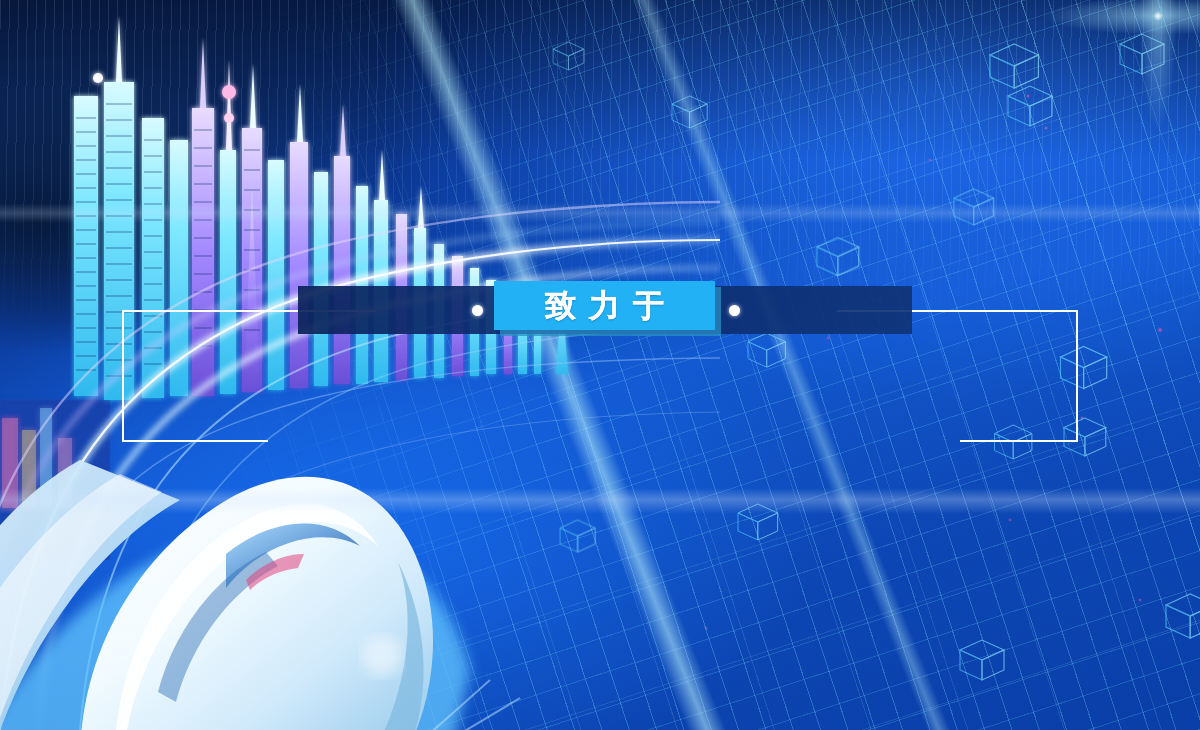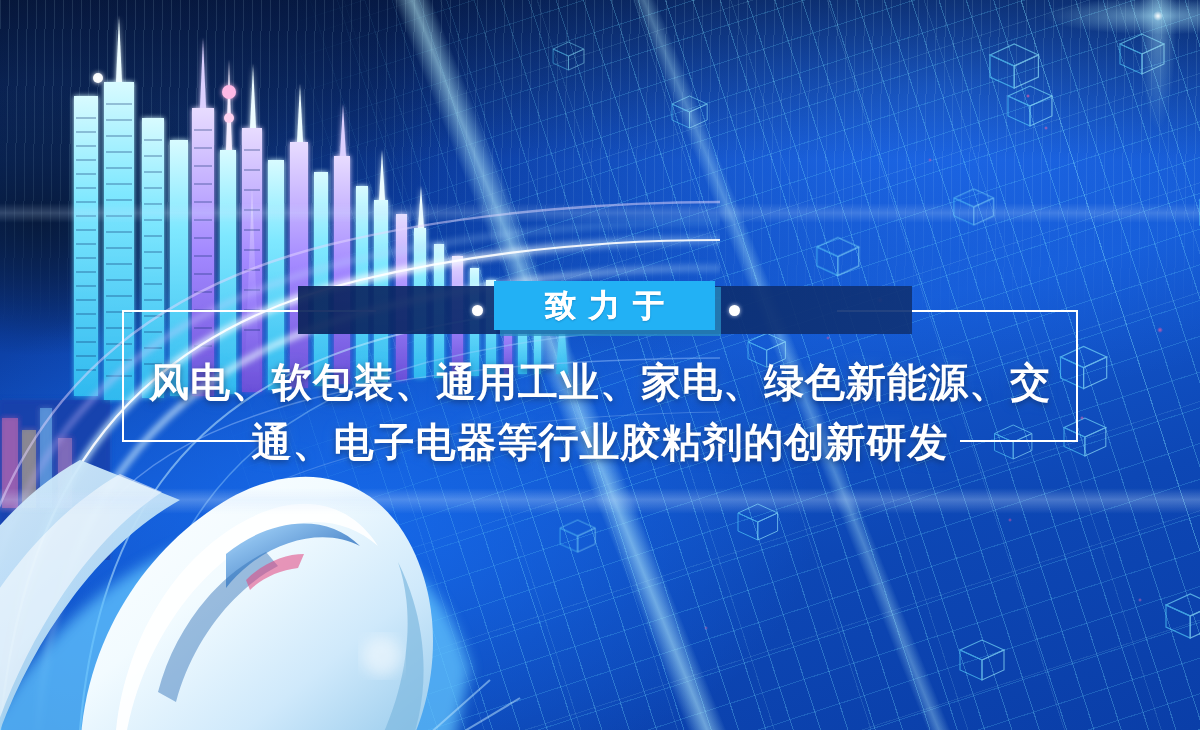--- a/index.html
+++ b/index.html
@@ -418,18 +418,14 @@
     <div class="dot dot-r"></div>
 
     <div id="badge-wrap">
       <div class="badge-shadow"></div>
       <div class="badge">
         <span class="badge-text">致力于</span>
       </div>
     </div>
   </div>
 
-  <div id="headline">
-    <div class="hl-line">风电、软包装、通用工业、家电、绿色新能源、交</div>
-    <div class="hl-line">通、电子电器等行业胶粘剂的创新研发</div>
-  </div>
 
 </div>
 
 </body></html>

